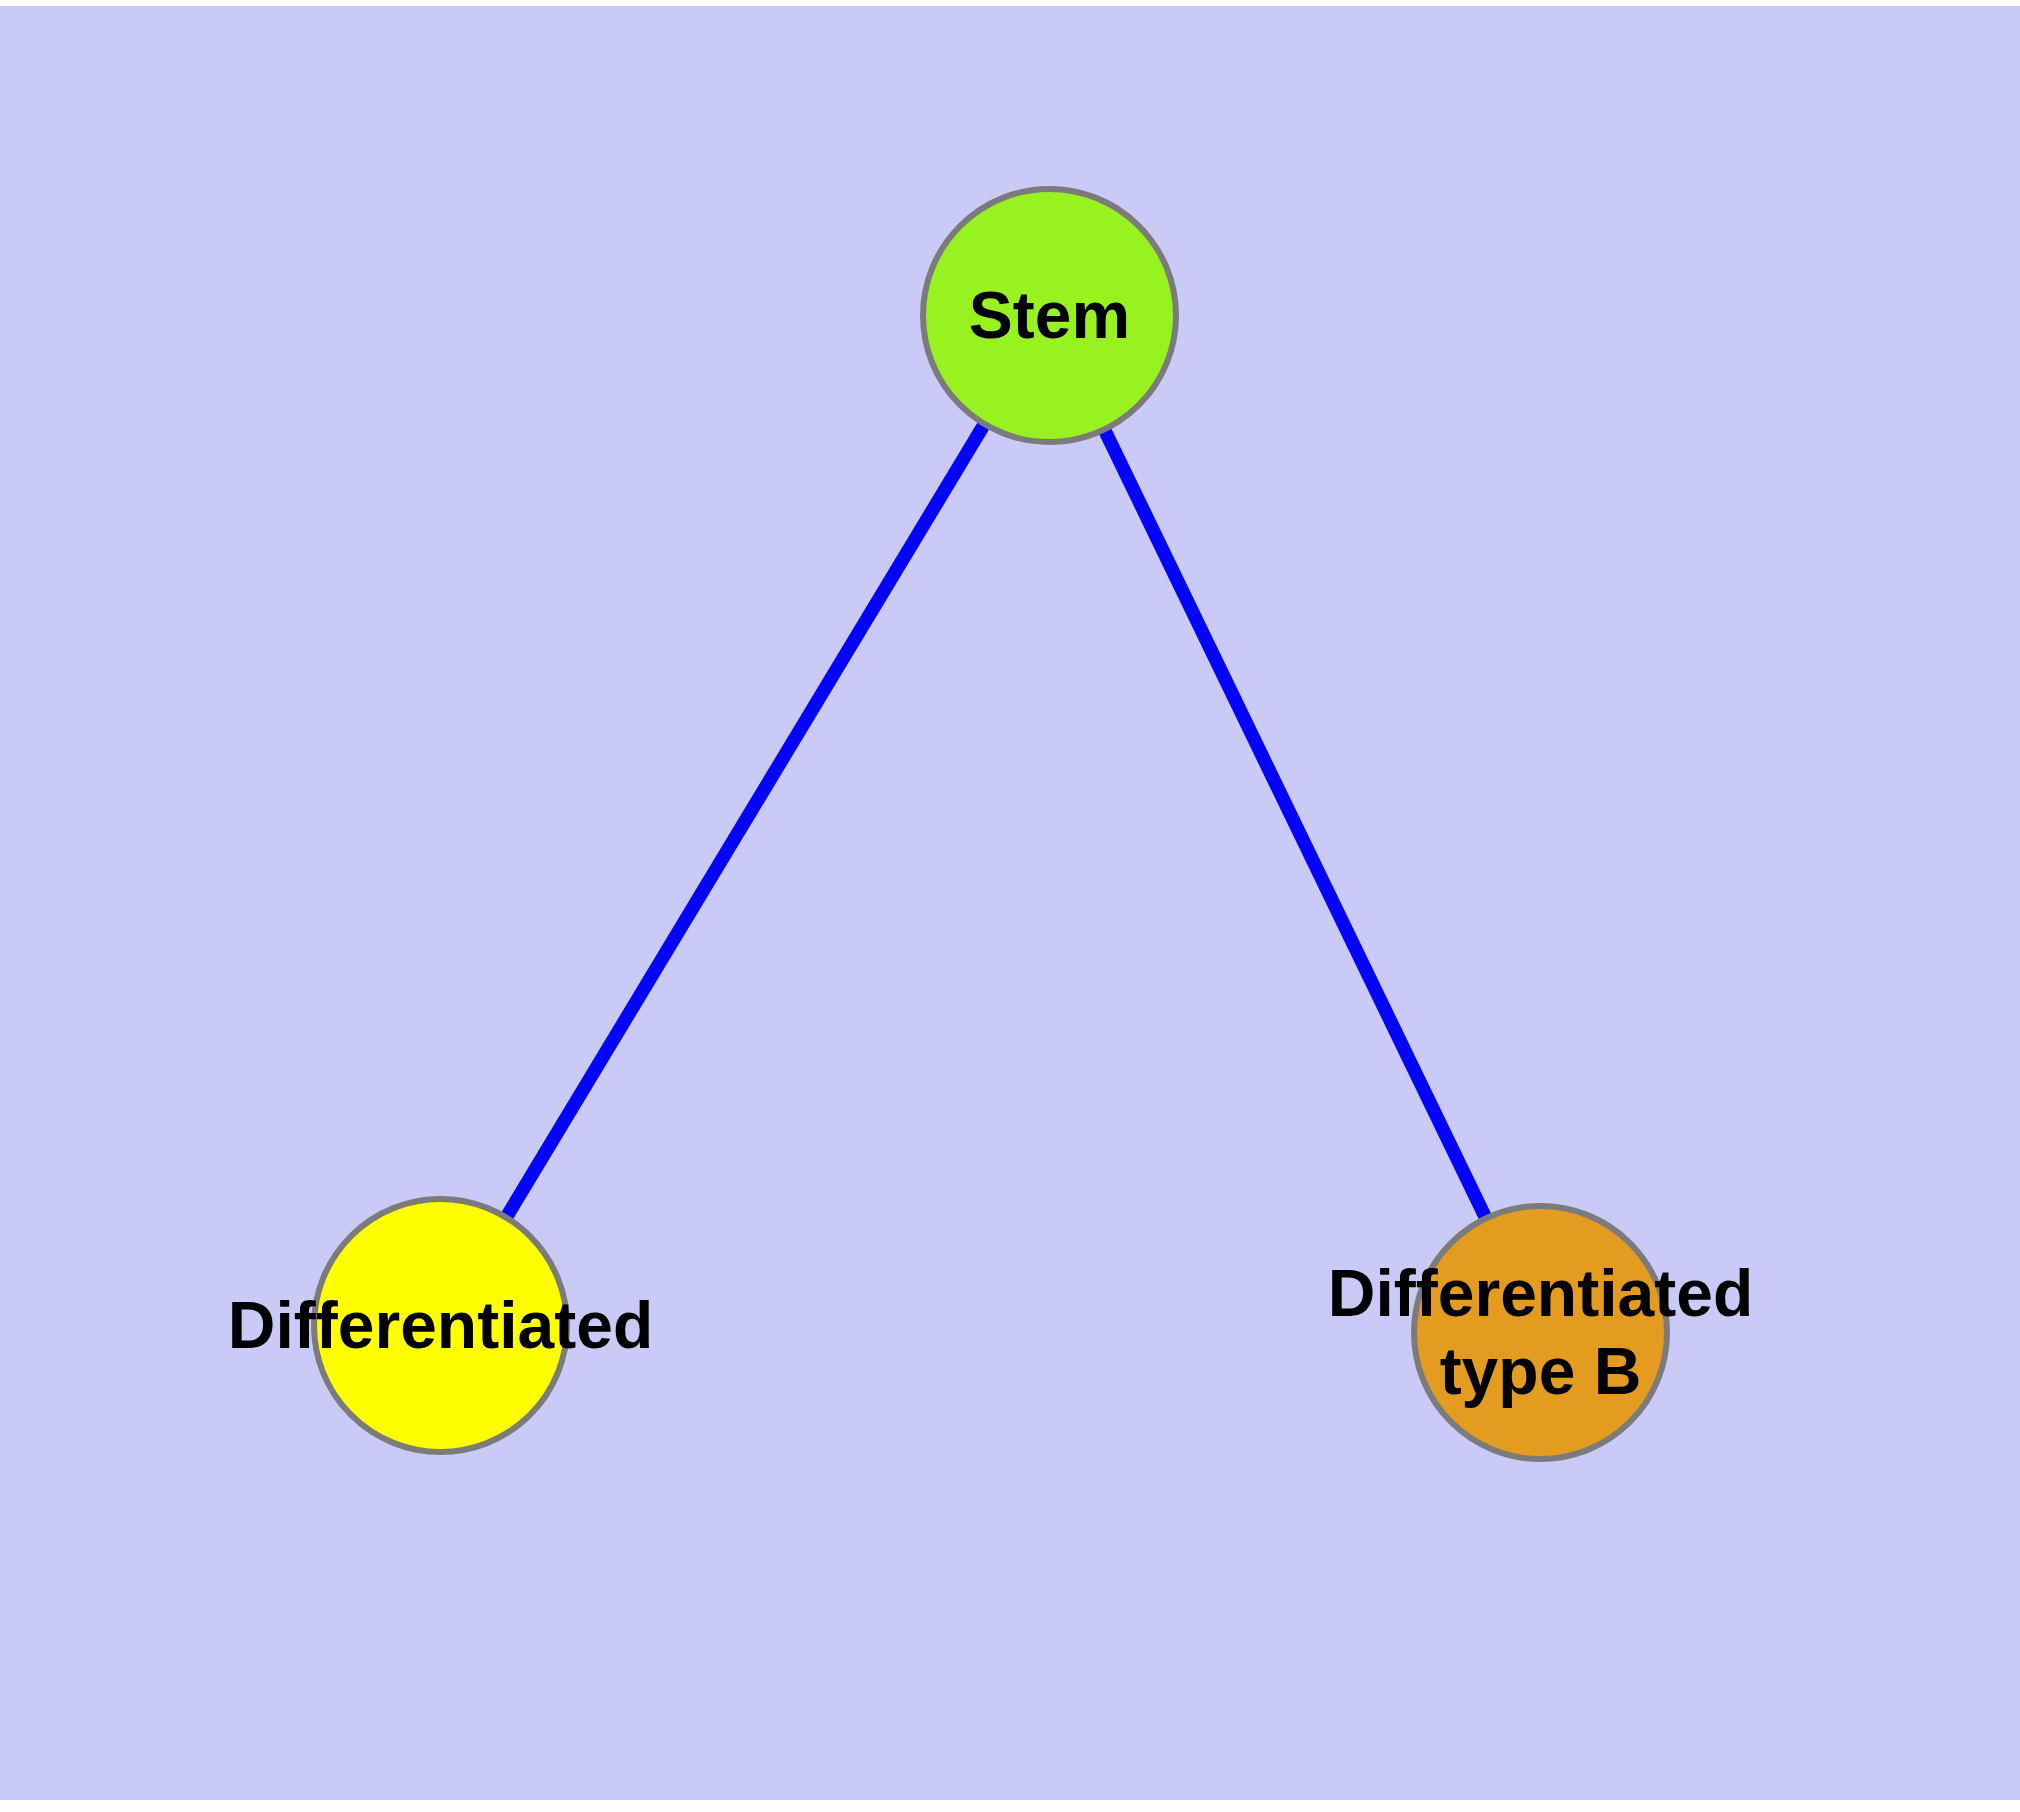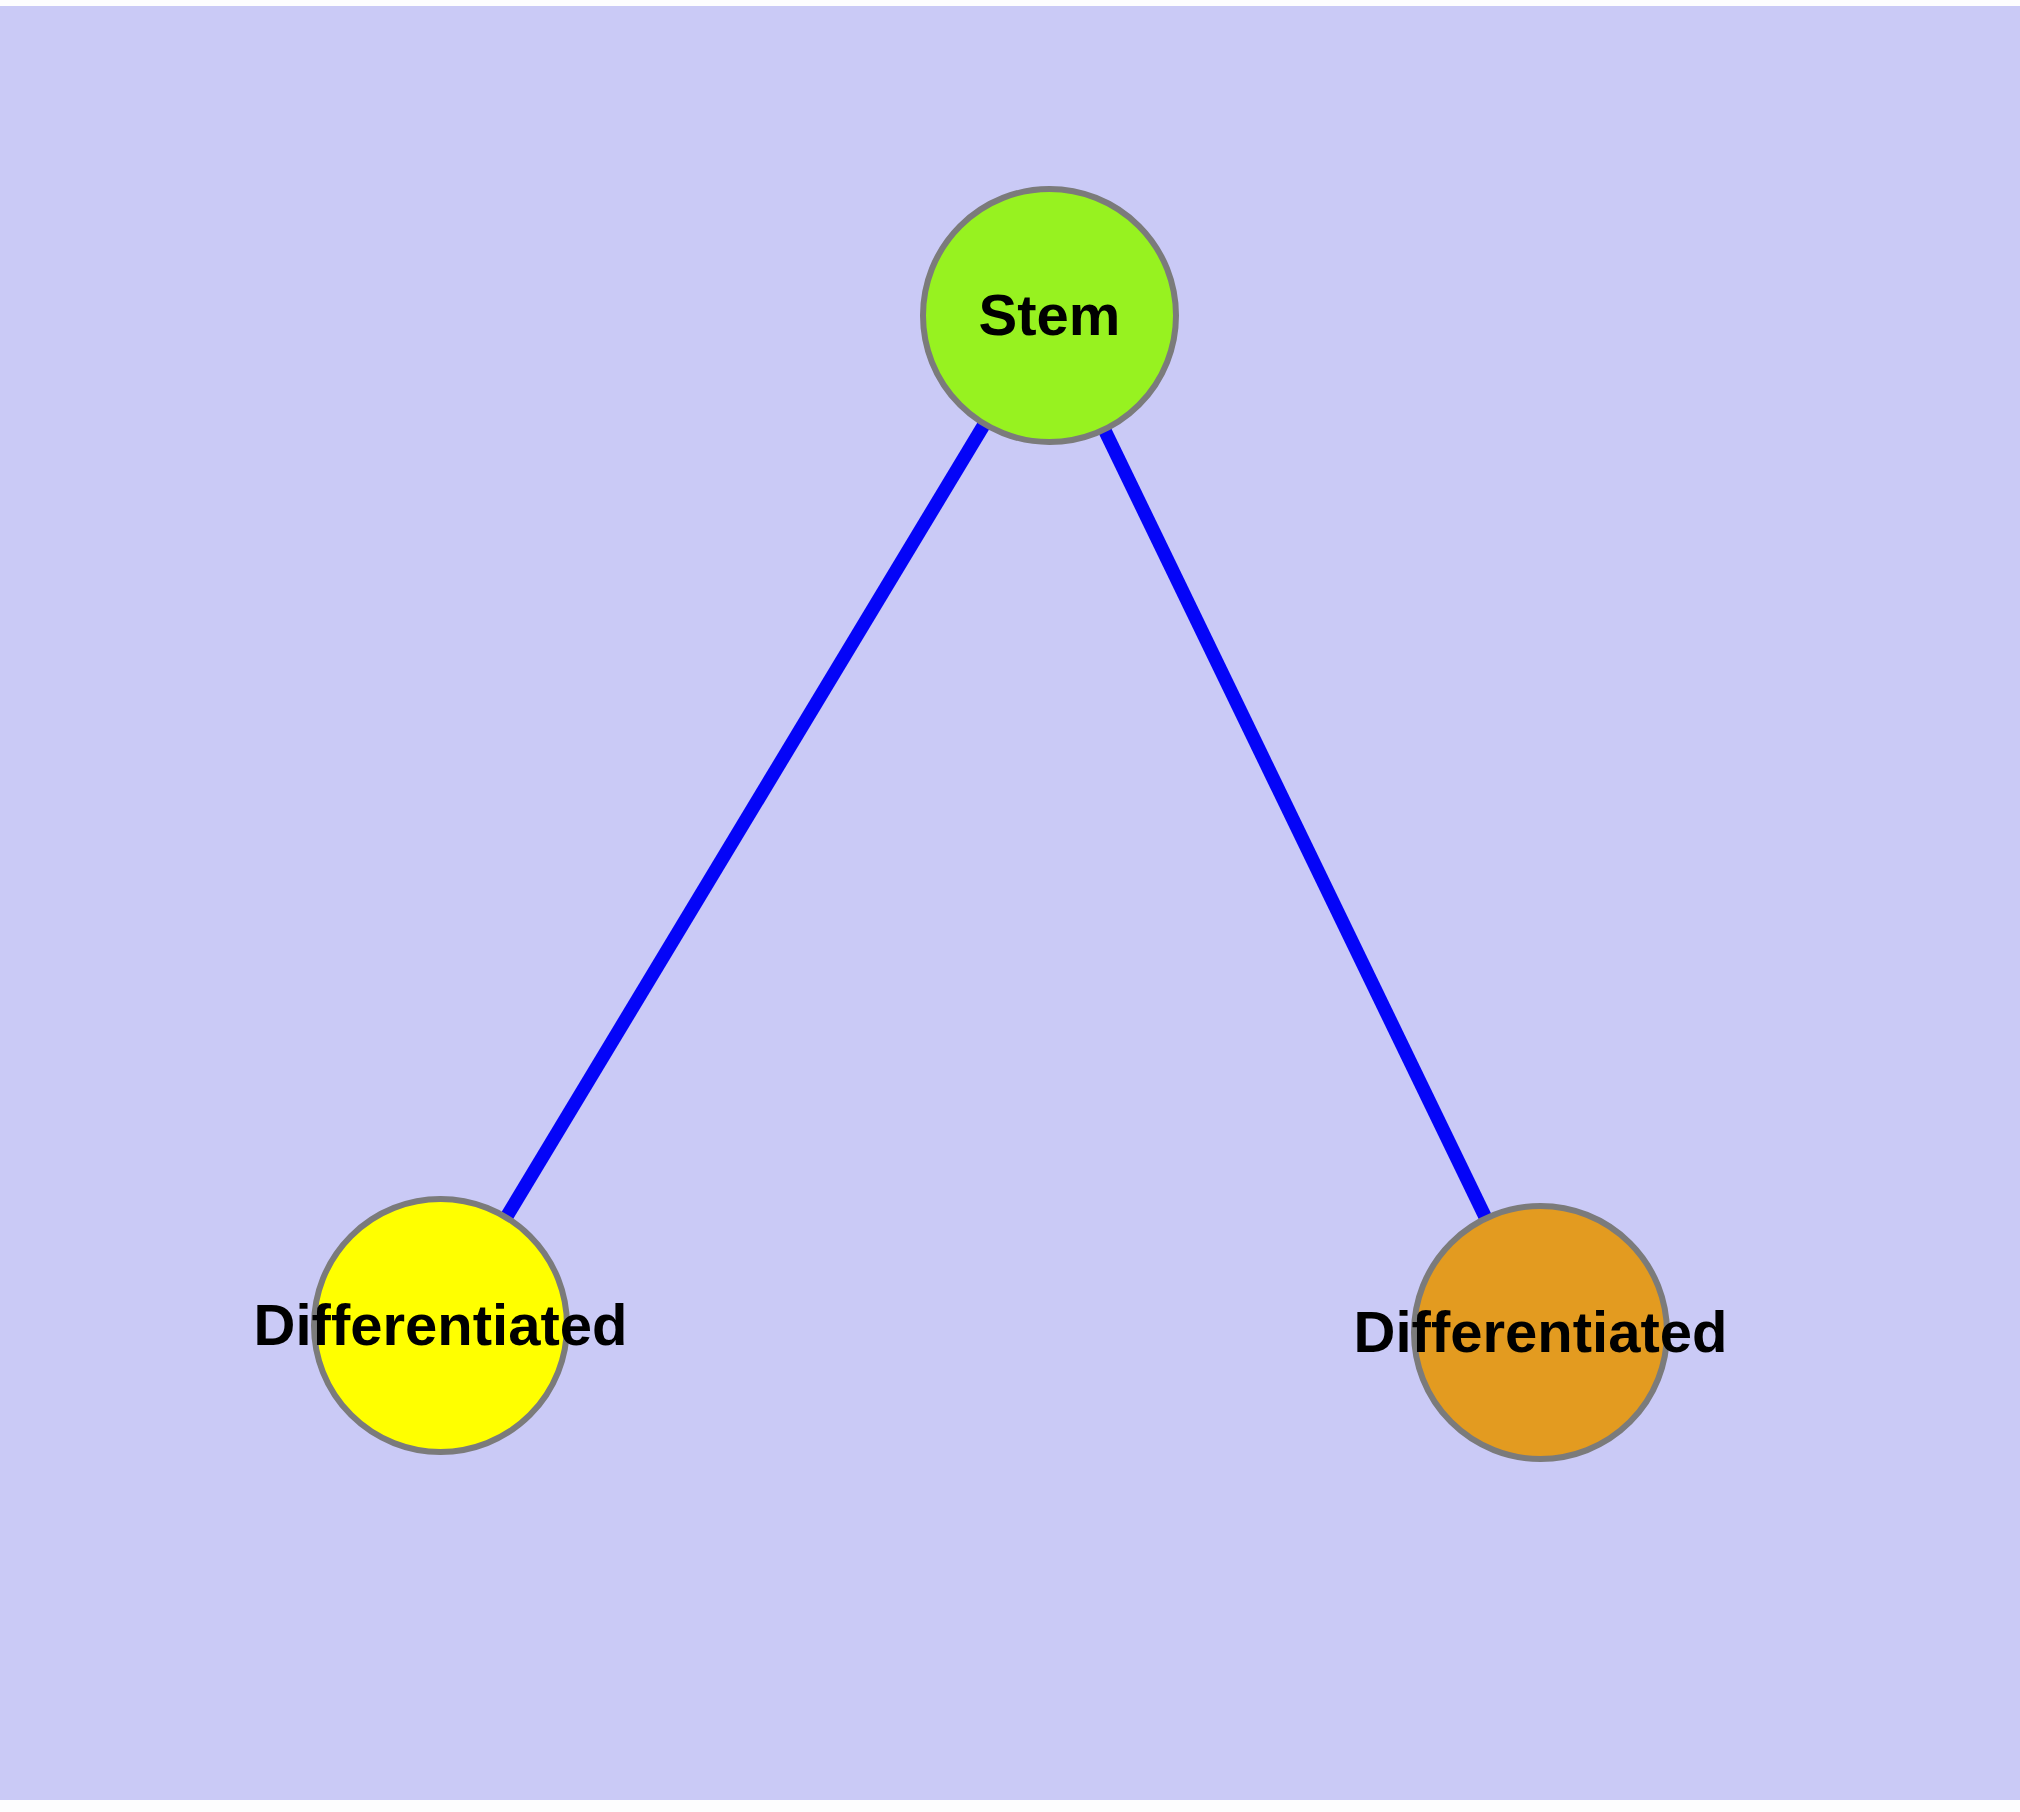--- a/index.html
+++ b/index.html
@@ -46,21 +46,21 @@
     box-sizing: border-box;
     border: 6.8px solid #7b7b7b;
     border-radius: 50%;
     z-index: 2;
     display: flex;
     align-items: center;
     justify-content: center;
   }
   .node-label {
     font-weight: bold;
-    font-size: 58px;
+    font-size: 66px;
     line-height: 1.18;
     color: #000000;
     text-align: center;
     white-space: nowrap;
     z-index: 3;
   }
   .node.stem   { left: 920px; top: 186px;  background: #97f220; }
   .node.type-a { left: 311px;  top: 1196px; background: #ffff00; }
   .node.type-b { left: 1411px; top: 1203px; background: #e39b20; }
 </style>
@@ -80,19 +80,20 @@
 
   <div class="node type-a" style="background-color: rgb(255, 255, 0);">
     <span class="node-label">
       <div>Differentiated</div>
     </span>
   </div>
 
   <div class="node type-b" style="background-color: rgb(227, 155, 32);">
     <span class="node-label">
       <div>Differentiated</div>
+      <div>type B</div>
     </span>
   </div>
 
   <div class="edge-strip top"></div>
   <div class="edge-strip bottom"></div>
 </div>
 
 
 </body></html>

